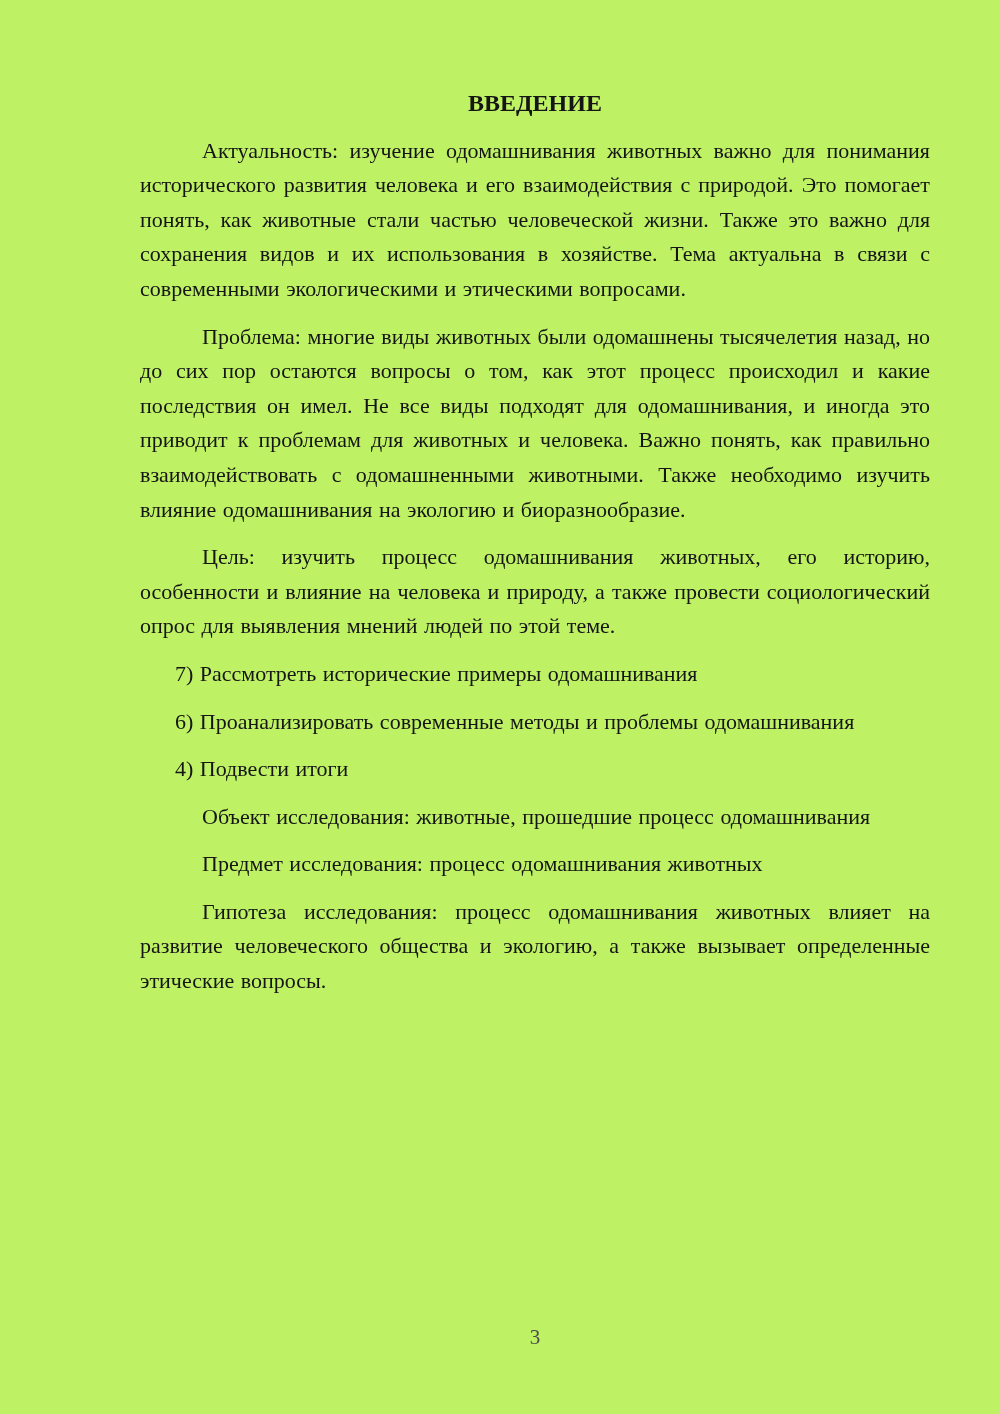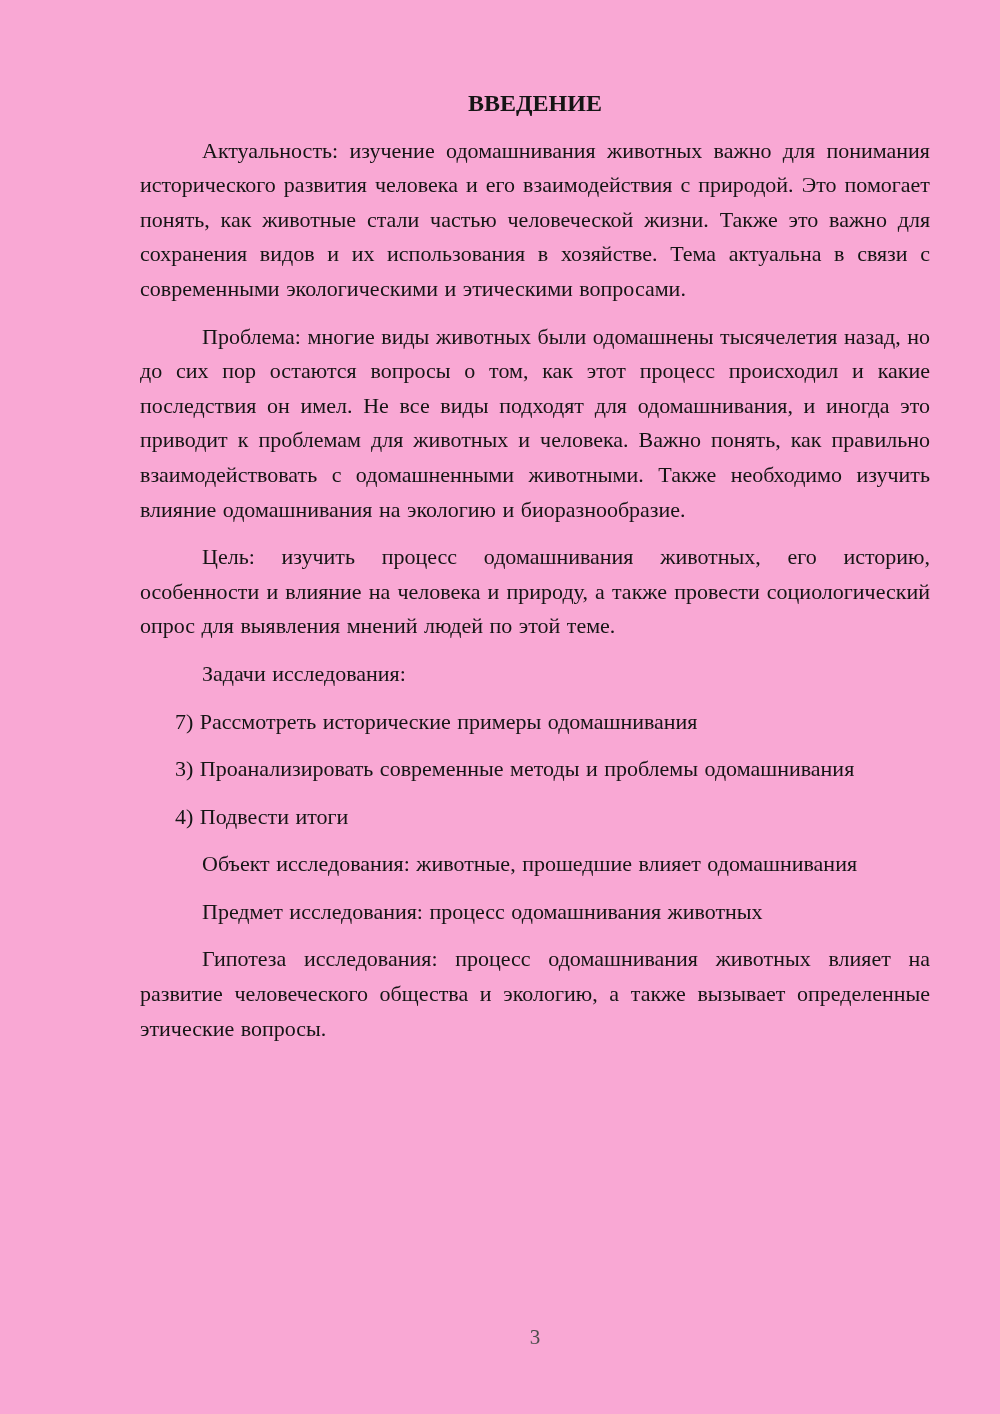--- a/index.html
+++ b/index.html
@@ -5,21 +5,21 @@
   html, body {
     margin: 0;
     padding: 0;
     background: #ffffff;
   }
   .page {
     position: relative;
     width: 1000px;
     height: 1414px;
     margin: 0;
-    background: #f9a8d4;
+    background: #bef264;
     box-sizing: border-box;
     padding: 86px 70px 0 140px;
     font-family: "Liberation Serif", "DejaVu Serif", serif;
     font-size: 22px;
     line-height: 34.6px;
     color: #151515;
     overflow: hidden;
   }
   .doc-title {
     margin: 0 0 13px 0;
@@ -54,31 +54,30 @@
 <div class="page">
 
   <h1 class="doc-title">ВВЕДЕНИЕ</h1>
 
   <p class="para">Актуальность: изучение одомашнивания животных важно для понимания исторического развития человека и его взаимодействия с природой. Это помогает понять, как животные стали частью человеческой жизни. Также это важно для сохранения видов и их использования в хозяйстве. Тема актуальна в связи с современными экологическими и этическими вопросами.</p>
 
   <p class="para">Проблема: многие виды животных были одомашнены тысячелетия назад, но до сих пор остаются вопросы о том, как этот процесс происходил и какие последствия он имел. Не все виды подходят для одомашнивания, и иногда это приводит к проблемам для животных и человека. Важно понять, как правильно взаимодействовать с одомашненными животными. Также необходимо изучить влияние одомашнивания на экологию и биоразнообразие.</p>
 
   <p class="para">Цель: изучить процесс одомашнивания животных, его историю, особенности и влияние на человека и природу, а также провести социологический опрос для выявления мнений людей по этой теме.</p>
 
-  <p class="para">Задачи исследования:</p>
 
 
   <p class="para list-item">7) Рассмотреть исторические примеры одомашнивания</p>
 
-  <p class="para list-item">3) Проанализировать современные методы и проблемы одомашнивания</p>
+  <p class="para list-item">6) Проанализировать современные методы и проблемы одомашнивания</p>
 
 
   <p class="para list-item">4) Подвести итоги</p>
 
-  <p class="para">Объект исследования: животные, прошедшие влияет одомашнивания</p>
+  <p class="para">Объект исследования: животные, прошедшие процесс одомашнивания</p>
 
   <p class="para">Предмет исследования: процесс одомашнивания животных</p>
 
   <p class="para">Гипотеза исследования: процесс одомашнивания животных влияет на развитие человеческого общества и экологию, а также вызывает определенные этические вопросы.</p>
 
   <div class="page-number">3</div>
 
 </div>
 
 </body></html>

